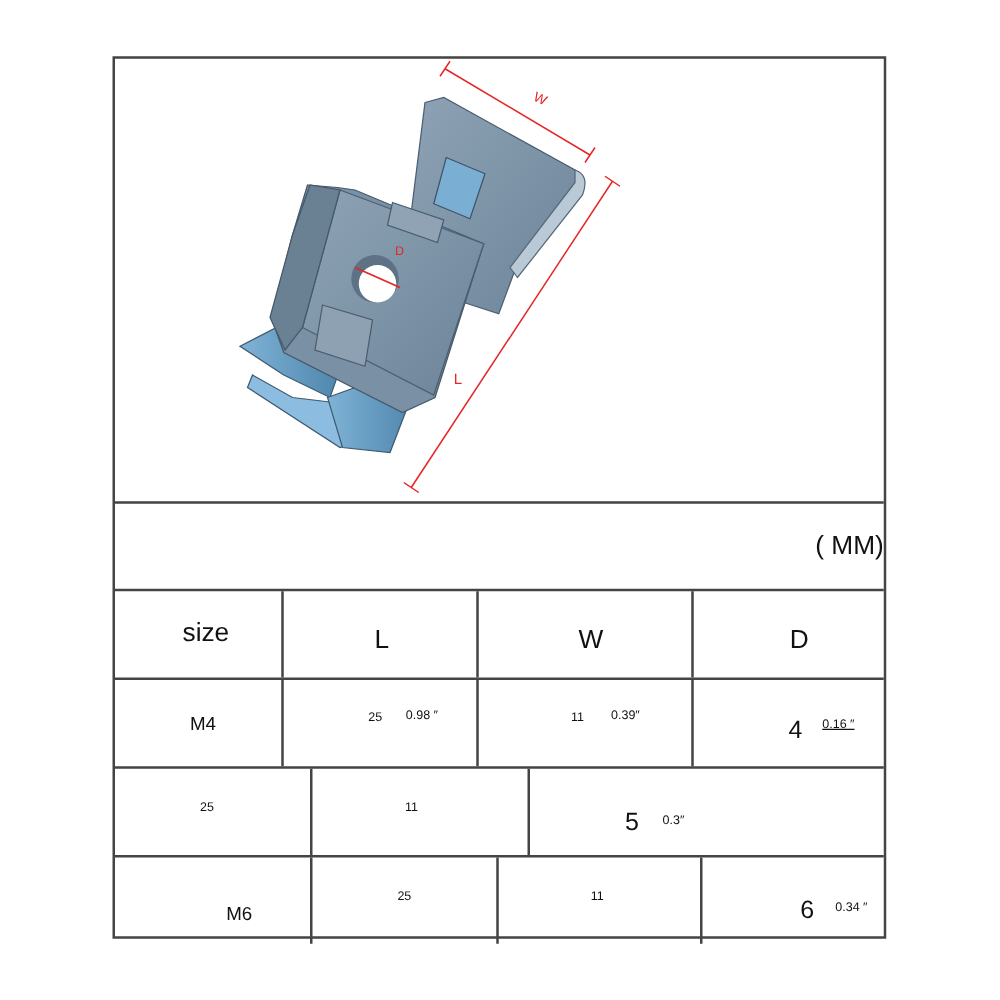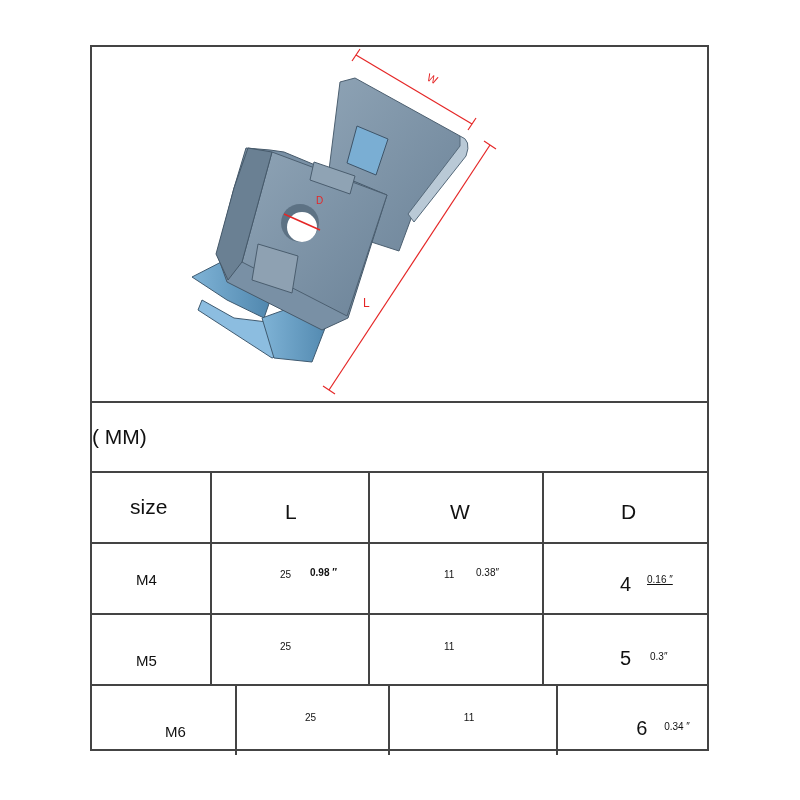--- a/index.html
+++ b/index.html
@@ -1,26 +1,26 @@
 <!DOCTYPE html>
 <html><head>
 <meta charset="utf-8">
 <style>
   html, body { margin:0; padding:0; background:#ffffff; }
   body { width:800px; height:800px; position:relative; overflow:hidden; font-family:"Liberation Sans", "DejaVu Sans", sans-serif; color:#111; }
   .frame { position:absolute; left:90px; top:45px; width:619px; height:706px; border:2px solid #444; box-sizing:border-box; }
   .photo-cell { position:absolute; left:0; top:0; width:615px; height:354px; border-bottom:2px solid #444; }
   .photo-cell svg { position:absolute; left:0; top:0; }
-  .unit-row { position:absolute; left:0; top:356px; width:615px; height:68px; border-bottom:2px solid #444; display:flex; align-items:center; justify-content:flex-start; font-size:21px; }
+  .unit-row { position:absolute; left:0; top:356px; width:615px; height:68px; border-bottom:2px solid #444; display:flex; align-items:center; justify-content:flex-end; font-size:21px; }
   .grid { position:absolute; left:0; top:426px; width:615px; }
   .row { display:flex; height:69px; border-bottom:2px solid #444; box-sizing:content-box; }
   .row:last-child { border-bottom:none;padding-left:29px; }
   .cell { position:relative; border-right:2px solid #444; box-sizing:border-box; height:100%; }
   .cell:last-child { border-right:none; }
-  .c0 { width:120px; } .c1 { width:158px; } .c2 { width:174px; } .c3 { width:154px; }
+  .c0 { width:120px;margin-left:16px; } .c1 { width:158px; } .c2 { width:174px; } .c3 { width:154px; }
   .hdr { font-size:21px; }
   .abs { position:absolute; white-space:nowrap; }
   .sm { font-size:15px;text-align:right; }
   .xs { font-size:10px; }
   .big { font-size:20px; }
 </style>
 </head>
 <body>
 
 <div class="frame">
@@ -101,36 +101,33 @@
           <span class="abs hdr" style="left:77px;top:27px;">D</span>
         </div>
     </div>
 
     <div class="row">
       <div class="cell c0">
           <span class="abs sm" style="left:44px;top:27px;">M4</span>
         </div>
       <div class="cell c1">
         <span class="abs xs" style="left:68px;top:25px;">25</span>
-        <span class="abs xs" style="left:98px;top:23px;font-weight:bold;">0.98 ″</span>
+        <span class="abs xs" style="left:98px;top:23px;">0.98 ″</span>
       </div>
       <div class="cell c2">
         <span class="abs xs" style="left:74px;top:25px;">11</span>
-        <span class="abs xs" style="left:106px;top:23px;">0.38″</span>
+        <span class="abs xs" style="left:106px;top:23px;">0.39″</span>
       </div>
       <div class="cell c3">
         <span class="abs big" style="left:76px;top:29px;">4</span>
         <span class="abs xs" style="left:103px;top:30px;text-decoration:underline;">0.16 ″</span>
       </div>
     </div>
 
     <div class="row">
-      <div class="cell c0">
-          <span class="abs sm" style="left:44px;top:37px;">M5</span>
-        </div>
       <div class="cell c1">
         <span class="abs xs" style="left:68px;top:26px;">25</span>
       </div>
       <div class="cell c2">
         <span class="abs xs" style="left:74px;top:26px;">11</span>
       </div>
       <div class="cell c3">
         <span class="abs big" style="left:76px;top:32px;">5</span>
         <span class="abs xs" style="left:106px;top:36px;">0.3″</span>
       </div>

